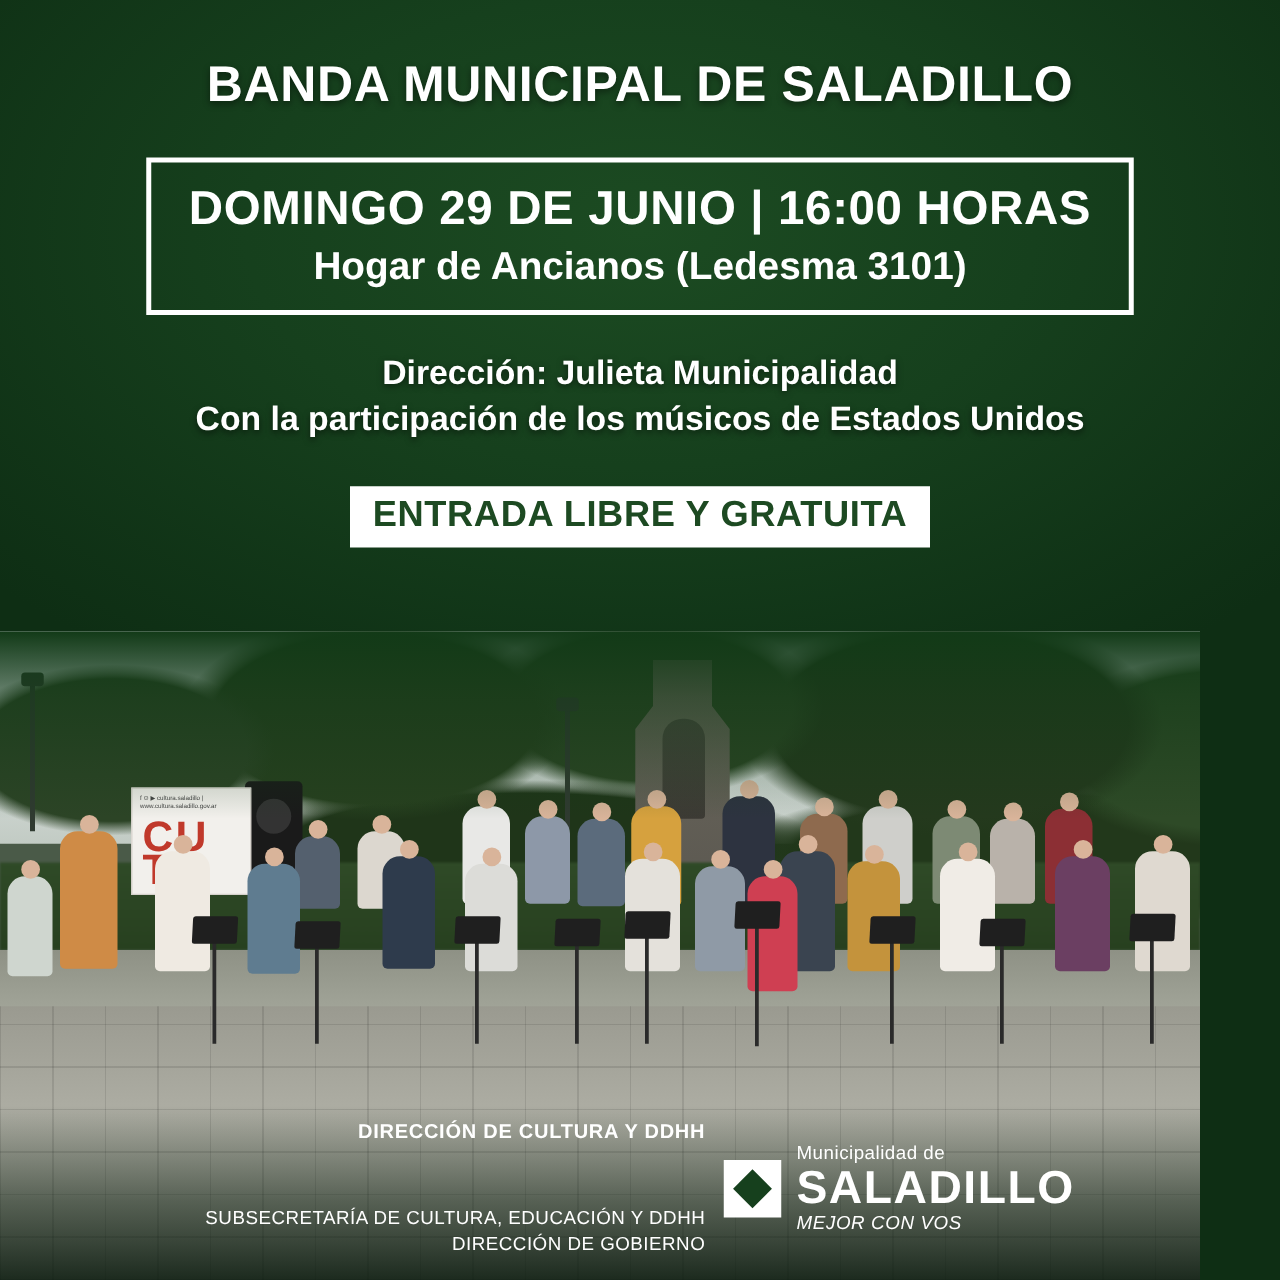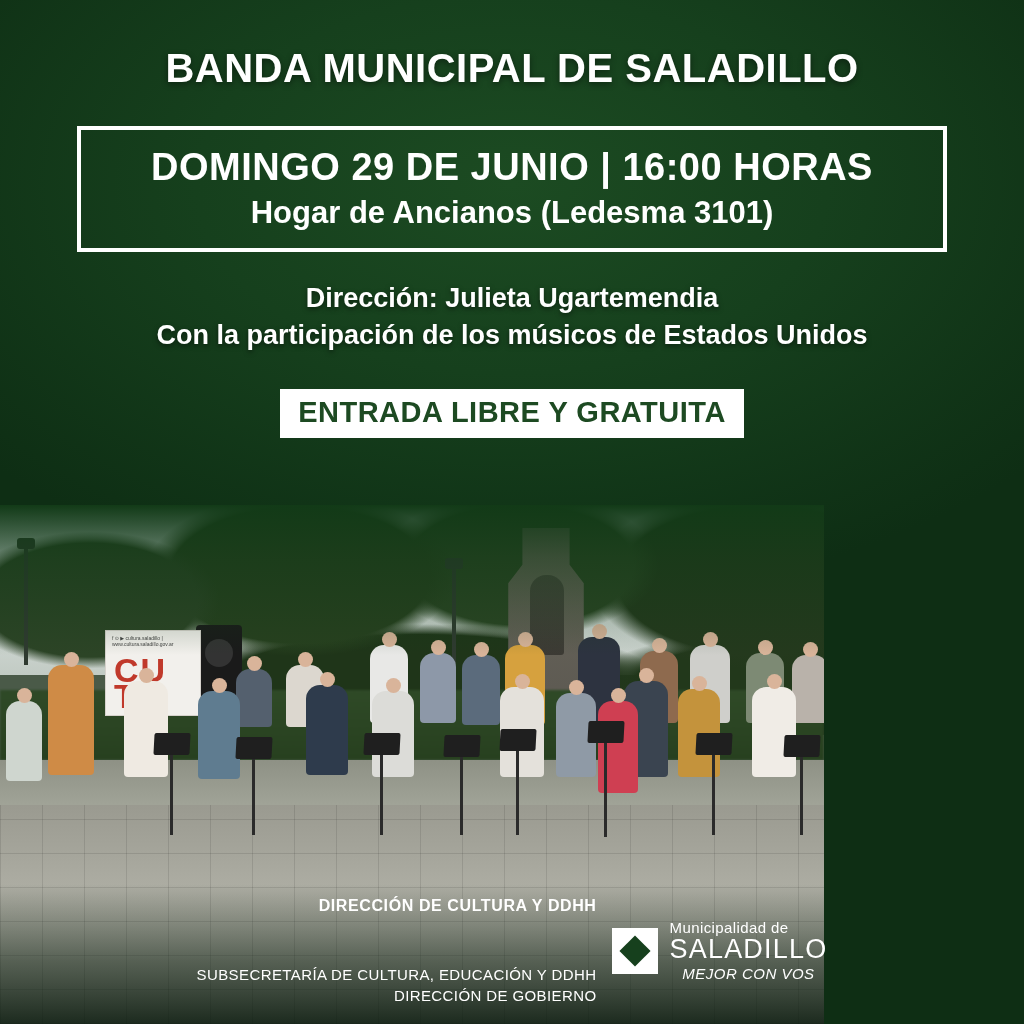--- a/index.html
+++ b/index.html
@@ -21,21 +21,21 @@
       radial-gradient(ellipse 700px 420px at 50% 18%, #1c4b22 0%, #16401d 45%, #0e2e14 100%),
       #123a17;
     overflow: hidden;
   }
 
   
   .photo {
     position: absolute;
     left: 0;
     top: 505px;
-    width: 824px;
+    width: 960px;
     height: 519px;
     overflow: hidden;
     background: #4a5a48;
   }
 
   
   .sky {
     position: absolute; left: 0; top: 0; width: 100%; height: 170px;
     background: linear-gradient(#c9d4d8 0%, #dfe5e4 45%, #c2cbc4 100%);
   }
@@ -144,21 +144,21 @@
     font-weight: bold;
     letter-spacing: 0.5px;
     line-height: 56px;
     text-transform: uppercase;
     text-shadow: 0 2px 6px rgba(0,0,0,0.45);
   }
   .title .line2 { display: block; }
 
   .box {
     margin: 30px auto 0;
-    width: 870px;
+    width: 790px;
     border: 4px solid #ffffff;
     padding: 14px 22px 16px;
   }
   .box .when {
     font-size: 38px; font-weight: bold; letter-spacing: 0.5px;
     text-transform: uppercase; line-height: 46px;
   }
   .box .where {
     margin-top: 4px;
     font-size: 31px; font-weight: bold; line-height: 38px;
@@ -199,22 +199,22 @@
     width: 46px; height: 46px; background: #ffffff; position: relative;
     transform: rotate(0deg);
   }
   .logo-mark::before {
     content: ""; position: absolute; left: 50%; top: 50%;
     width: 22px; height: 22px; margin: -11px 0 0 -11px;
     background: #16401d; transform: rotate(45deg);
   }
   .logo-text { color: #fff; text-align: left; line-height: 1; }
   .logo-text .t1 { font-size: 15px; letter-spacing: 0.4px; }
-  .logo-text .t2 { font-size: 27px; font-weight: normal; letter-spacing: 1.2px; margin-top: 1px; }
-  .logo-text .t3 { font-size: 15px; font-style: italic; margin-top: 3px; letter-spacing: 0.5px; text-align: center; }
+  .logo-text .t2 { font-size: 37px; font-weight: bold; letter-spacing: 1.2px; margin-top: 1px; }
+  .logo-text .t3 { font-size: 15px; font-style: italic; margin-top: 3px; letter-spacing: 0.5px; }
 </style>
 </head>
 <body>
 
 <div class="poster">
 
   <div class="photo">
     <div class="sky"></div>
     <div class="trees"></div>
     <div class="monument"></div>
@@ -342,21 +342,21 @@
     <div class="title">
       <span>BANDA MUNICIPAL DE SALADILLO</span>
     </div>
 
     <div class="box">
       <div class="when">DOMINGO 29 DE JUNIO | 16:00 HORAS</div>
       <div class="where">Hogar de Ancianos (Ledesma 3101)</div>
     </div>
 
     <div class="credits">
-      <div>Dirección: Julieta Ugartemendia</div>
+      <div>Dirección: Julieta Municipalidad</div>
       <div>Con la participación de los músicos de Estados Unidos</div>
     </div>
 
     <div>
       <span class="free">ENTRADA LIBRE Y GRATUITA</span>
     </div>
   </div>
 
   <div class="footer">
     <div class="footer-left">

